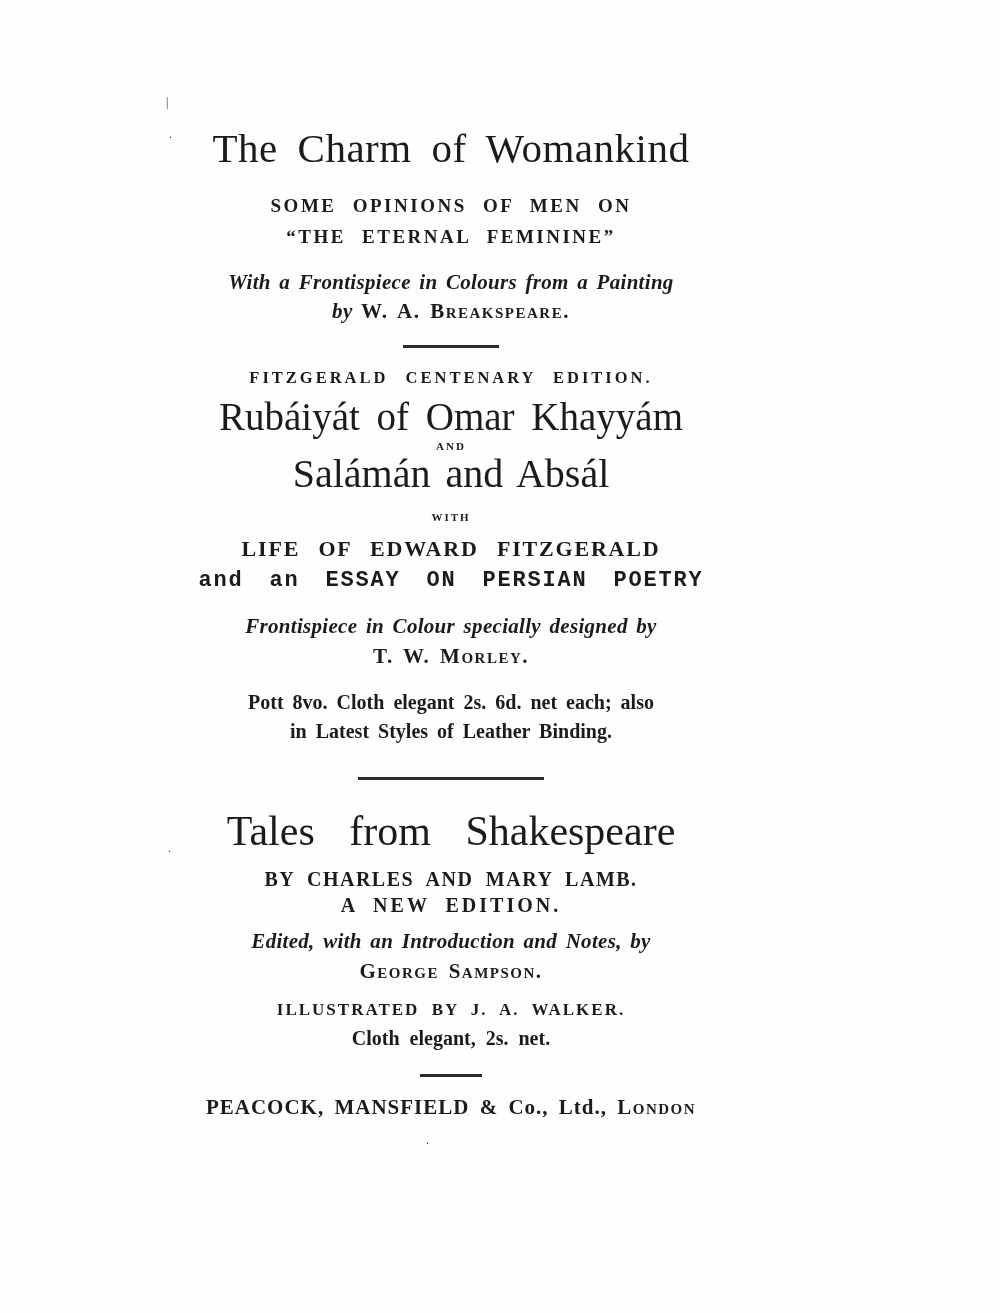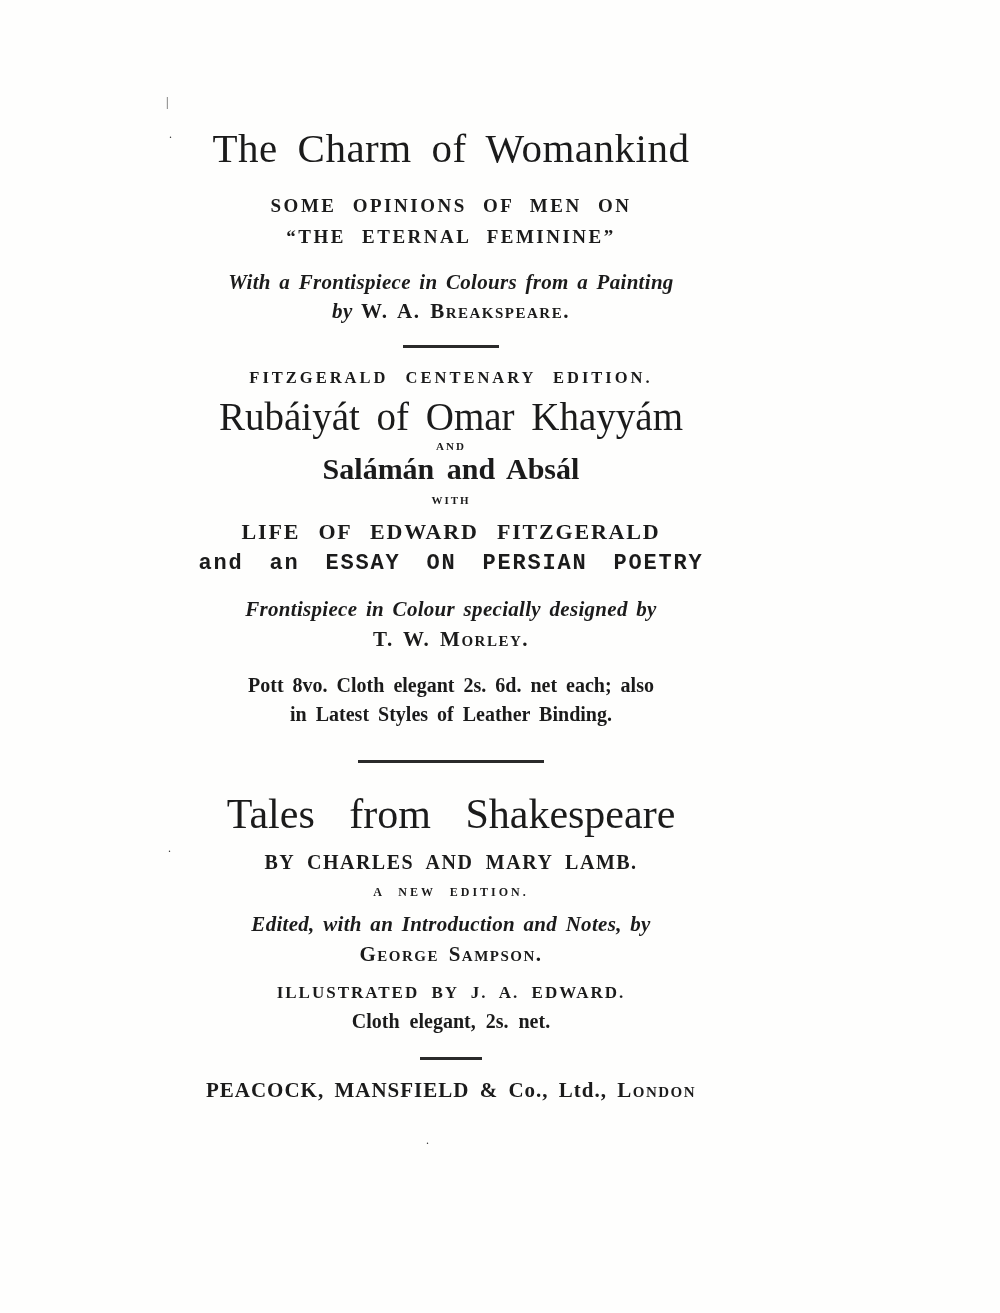--- a/index.html
+++ b/index.html
@@ -74,25 +74,24 @@
     margin: 8px 0 0 0;
   }
   .tiny-caps {
     font-size: 11px;
     font-weight: 700;
     letter-spacing: 2px;
     line-height: 1;
     margin-top: 2px;
   }
   .title-md {
-    font-size: 30px;
+    font-size: 40px;
     line-height: 1.1;
     word-spacing: 5px;
     margin: 0;
-    font-weight: bold;
   }
   .caps-lg {
     font-size: 22px;
     font-weight: 700;
     letter-spacing: 1.8px;
     word-spacing: 11px;
     line-height: 1.45;
     margin-top: 10px;
   }
   .price-note {
@@ -108,25 +107,25 @@
     word-spacing: 24px;
     margin: 0 0 14px 0;
   }
   .byline {
     font-size: 20px;
     font-weight: 700;
     letter-spacing: 1.5px;
     word-spacing: 6px;
   }
   .edition2 {
-    font-size: 12px;
+    font-size: 20px;
     font-weight: 700;
     letter-spacing: 3px;
     word-spacing: 8px;
-    margin-top: 11px;
+    margin-top: 3px;
   }
   .illustrated {
     font-size: 17px;
     font-weight: 700;
     letter-spacing: 2px;
     word-spacing: 6px;
     margin-top: 13px;
   }
   .price2 {
     font-size: 20px;
@@ -175,21 +174,21 @@
       </div>
     </section>
 
     <div class="rule rule-1"></div>
 
     <section>
       <div class="edition-line">FITZGERALD CENTENARY EDITION.</div>
       <div class="title-lg">Rubáiyát of Omar Khayyám</div>
       <div class="tiny-caps">AND</div>
       <div class="title-md">Salámán and Absál</div>
-      <div class="tiny-caps" style="margin-top:10px;">WITH</div>
+      <div class="tiny-caps" style="margin-top:16px;">WITH</div>
       <div class="caps-lg">LIFE OF EDWARD FITZGERALD</div>
       <div class="caps-lg" style="margin-top:0;font-family:Liberation Mono, monospace;">and an ESSAY ON PERSIAN POETRY</div>
       <div class="italic-note">
         <span>Frontispiece in Colour specially designed by</span><br>
         <span class="smallcaps">T. W. Morley.</span>
       </div>
       <div class="price-note">
         <span>Pott 8vo. Cloth elegant 2s. 6d. net each; also</span><br>
         <span>in Latest Styles of Leather Binding.</span>
       </div>
@@ -198,21 +197,21 @@
     <div class="rule rule-2"></div>
 
     <section>
       <div class="title-xl2">Tales from Shakespeare</div>
       <div class="byline">BY CHARLES AND MARY LAMB.</div>
       <div class="edition2">A NEW EDITION.</div>
       <div class="italic-note" style="margin-top:10px;">
         <span>Edited, with an Introduction and Notes, by</span><br>
         <span class="smallcaps">George Sampson.</span>
       </div>
-      <div class="illustrated">ILLUSTRATED BY J. A. EDWARD.</div>
+      <div class="illustrated">ILLUSTRATED BY J. A. WALKER.</div>
       <div class="price2">Cloth elegant, 2s. net.</div>
     </section>
 
     <div class="rule rule-3"></div>
 
     <div class="publisher">
       <span>PEACOCK, MANSFIELD &amp; Co., Ltd.,</span>
       <span class="smallcaps">London</span>
     </div>
 

